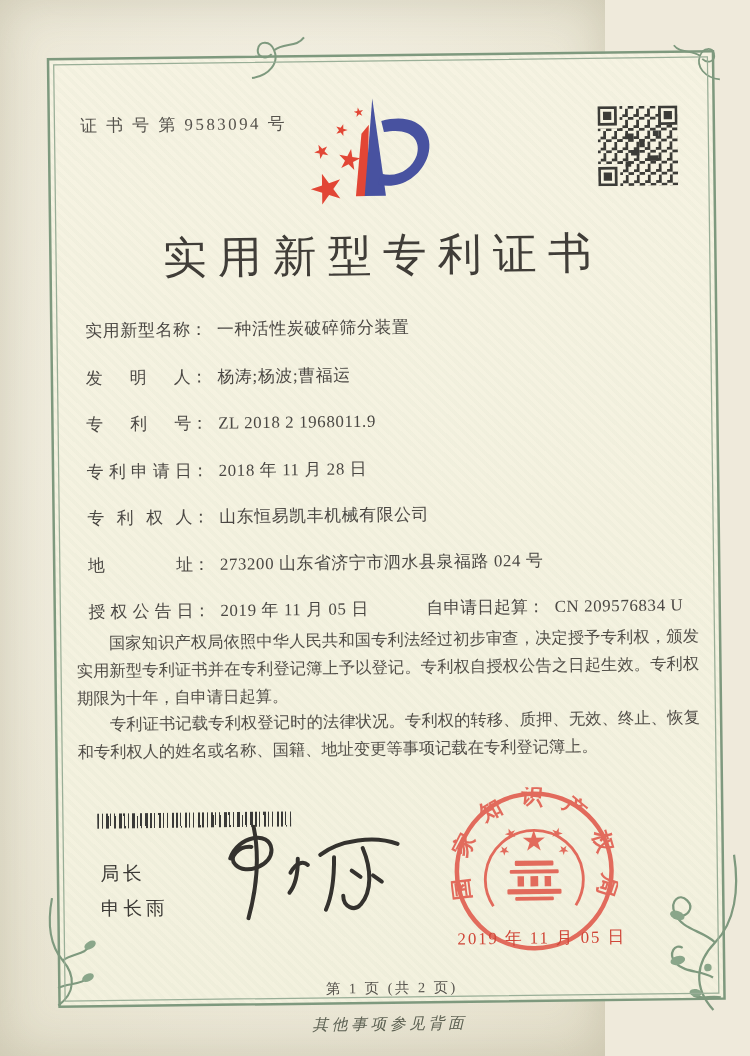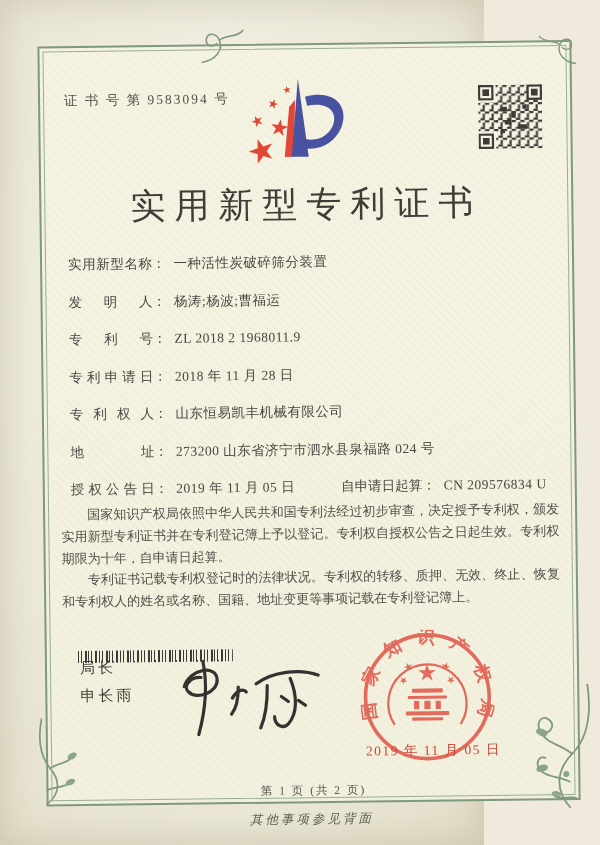--- a/index.html
+++ b/index.html
@@ -46,21 +46,21 @@
   .barcode{
     position:absolute;left:31px;top:603px;width:155px;height:12px;
     background:repeating-linear-gradient(90deg,
       #3a3a38 0 1.5px,transparent 1.5px 3.5px,
       #3a3a38 3.5px 4.3px,transparent 4.3px 7px,
       #3a3a38 7px 9px,transparent 9px 10.5px,
       #3a3a38 10.5px 11.2px,transparent 11.2px 13.5px,
       #3a3a38 13.5px 14.6px,transparent 14.6px 17.5px,
       #3a3a38 17.5px 19.5px,transparent 19.5px 21px);
   }
-  .signer{position:absolute;left:33px;top:606px;font-family:"Liberation Sans","DejaVu Sans",sans-serif;
+  .signer{position:absolute;left:33px;top:638px;font-family:"Liberation Sans","DejaVu Sans",sans-serif;
           font-size:15px;color:#3c3a36;letter-spacing:3px;line-height:28px;}
   .signature{position:absolute;left:118px;top:608px;}
   .seal{position:absolute;left:313px;top:586px;}
   .seal-date{position:absolute;left:318px;top:698px;font-size:13.5px;color:#d04638;letter-spacing:1.5px;}
   .page-ind{position:absolute;left:0;top:738px;width:530px;text-align:center;font-size:11.5px;color:#55524c;letter-spacing:2px;}
   .back-note{position:absolute;left:42px;top:812px;width:530px;text-align:center;font-size:12.5px;color:#5c6052;letter-spacing:3px;font-style:italic;}
   .orn{position:absolute;pointer-events:none;}
 </style>
 </head>
 <body>

